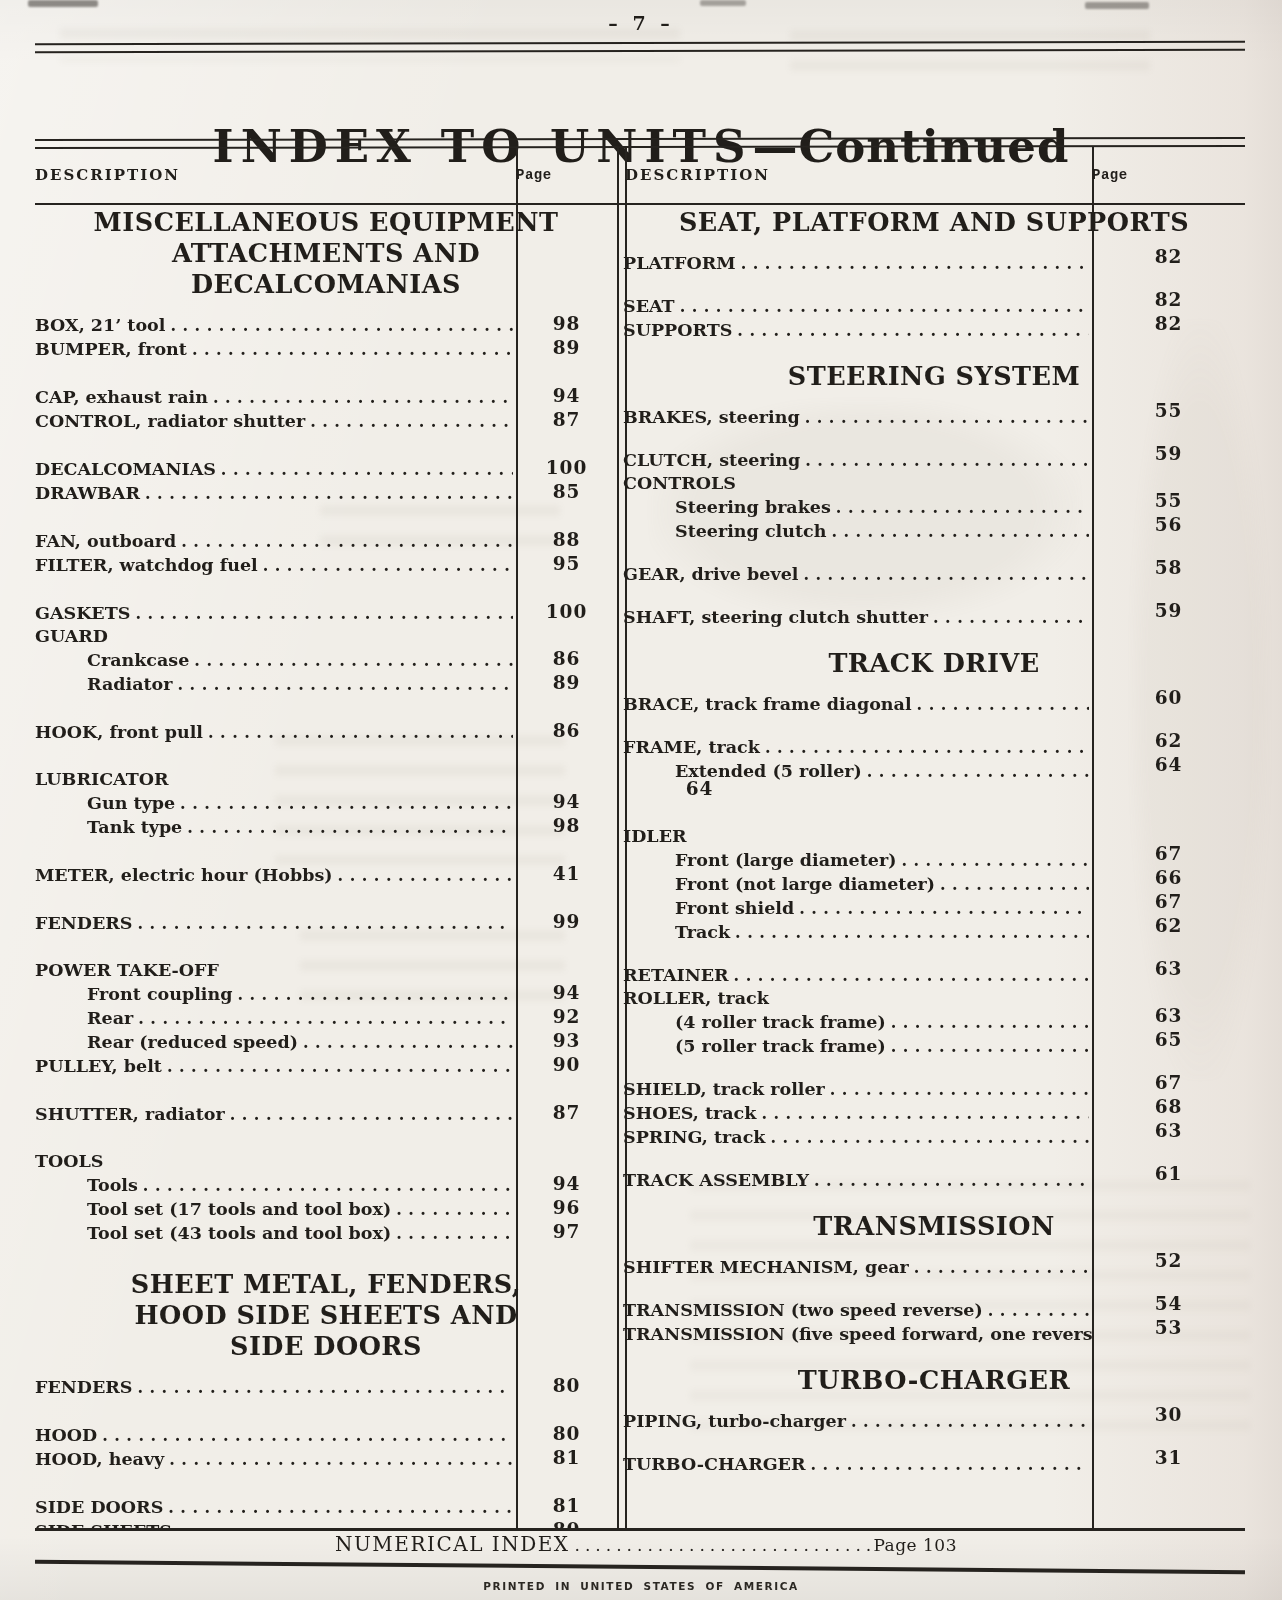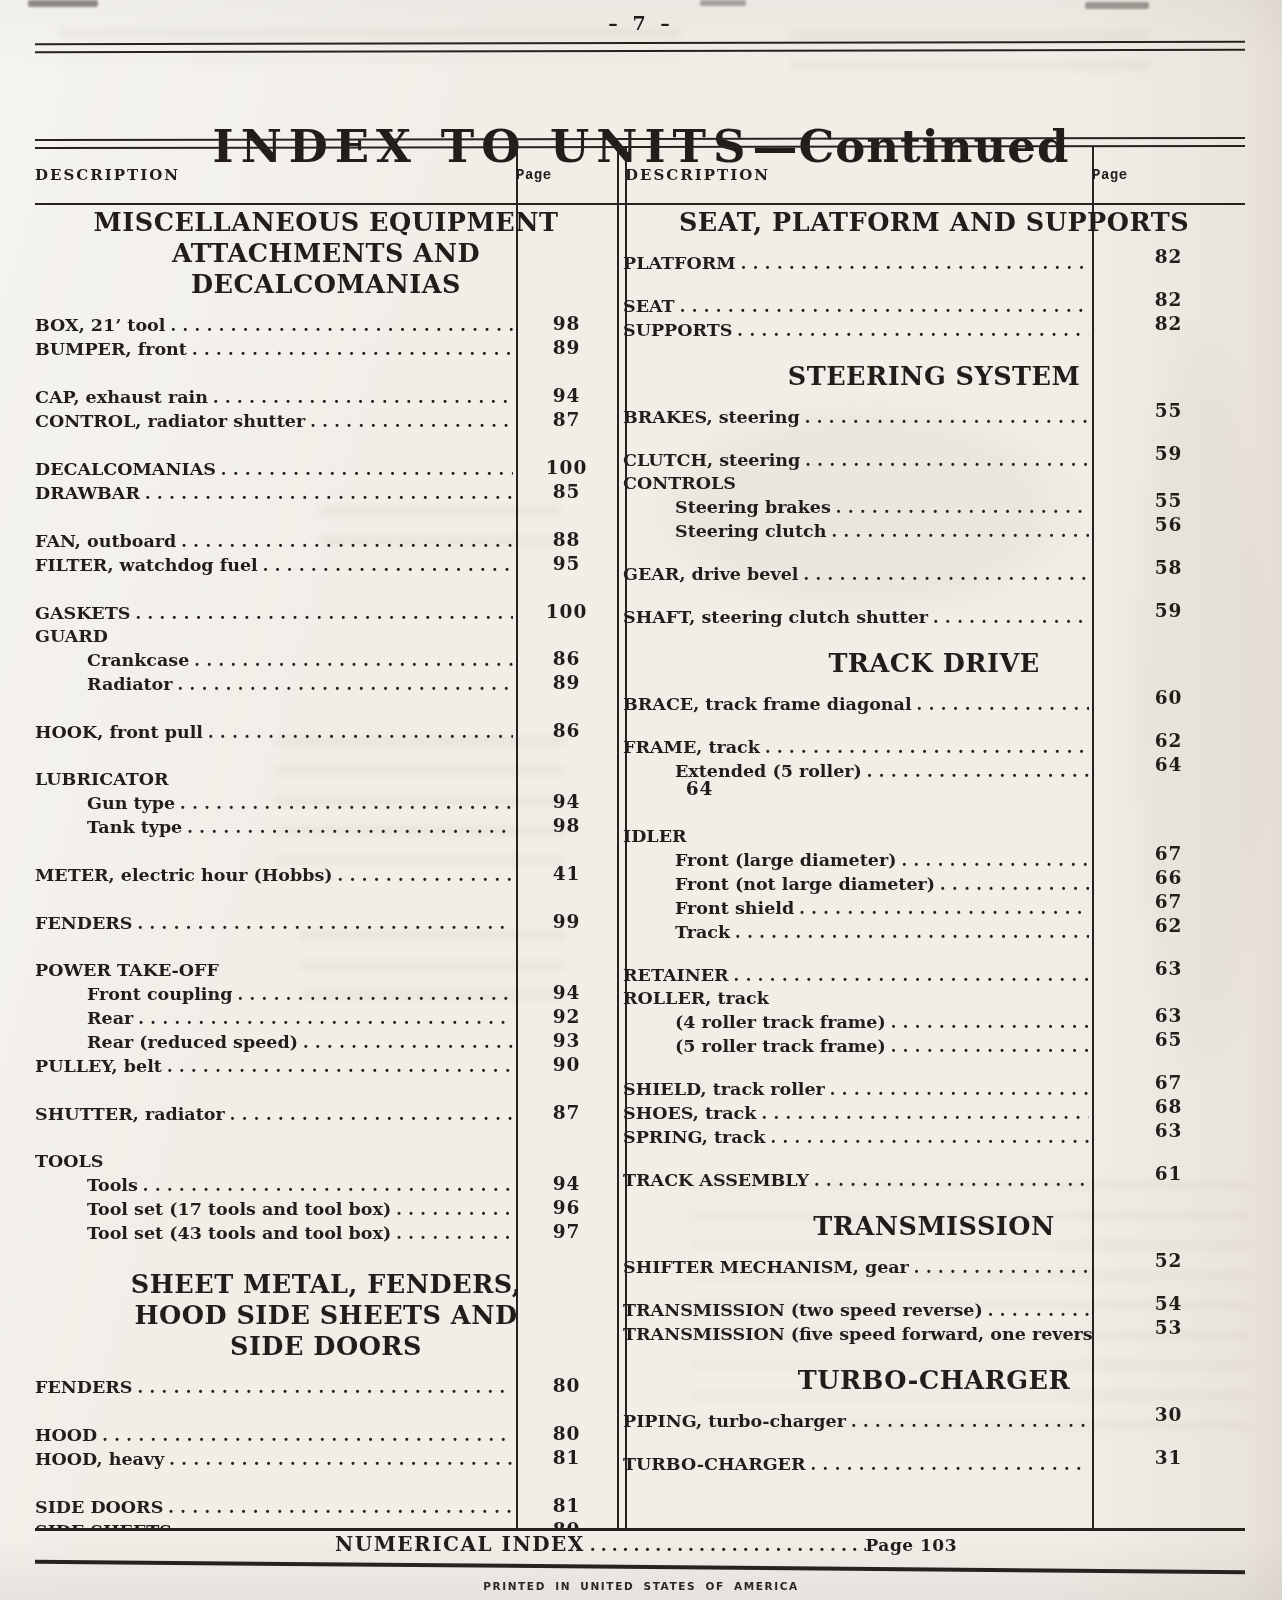--- a/index.html
+++ b/index.html
@@ -66,21 +66,21 @@
   .lblwrap{width:var(--descw);display:flex;align-items:baseline;overflow:hidden;padding-right:3px;box-sizing:border-box;}
   .row.indent .lbl{padding-left:52px;}
   .lbl{white-space:nowrap;}
   .dots{flex:1;overflow:hidden;white-space:nowrap;letter-spacing:6.5px;padding-left:5px;font-size:16px;}
   .dots::after{content:"......................................................................................................";}
   .pg{width:var(--pgw);text-align:center;font-size:18.5px;letter-spacing:1px;}
   .col-left .pg{transform:translateY(-1px);}
   .col-right .pg{transform:translateY(-6px);}
   
   .numrow{position:absolute;left:35px;width:1210px;top:1532px;display:flex;align-items:flex-end;
-    font-size:20px;font-weight:bold;}
+    font-size:20px;font-weight:normal;}
   .numrow-inner{margin-left:300px;width:622px;display:flex;align-items:baseline;overflow:hidden;}
   .numrow .nlabel{letter-spacing:1.5px;white-space:nowrap;}
   .numrow .dots{font-size:17px;letter-spacing:5px;}
   .numrow .npage{white-space:nowrap;font-size:17px;letter-spacing:.5px;}
   .rule-bottom{top:1565px;height:4px;background:#26231f;transform:rotate(.5deg);}
   .printed{position:absolute;top:1580px;left:0;right:0;text-align:center;
     font-family:"DejaVu Sans","Liberation Sans",sans-serif;
     font-size:10.5px;font-weight:bold;letter-spacing:1.6px;word-spacing:4px;color:#2b2archive823;}
   .printed{color:#2b2823;}
 </style>

